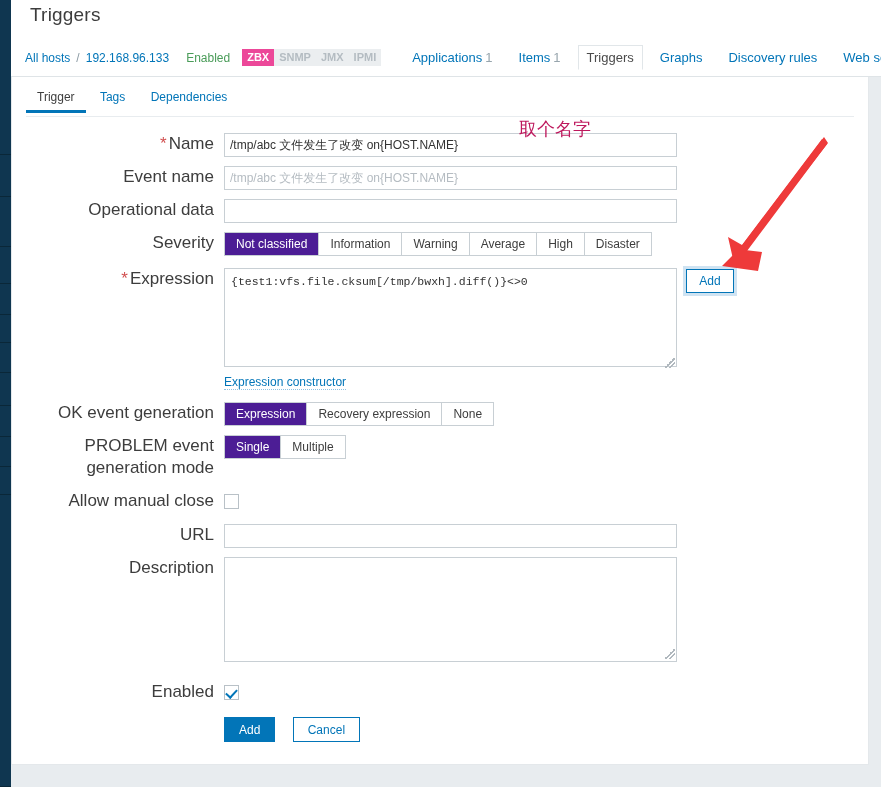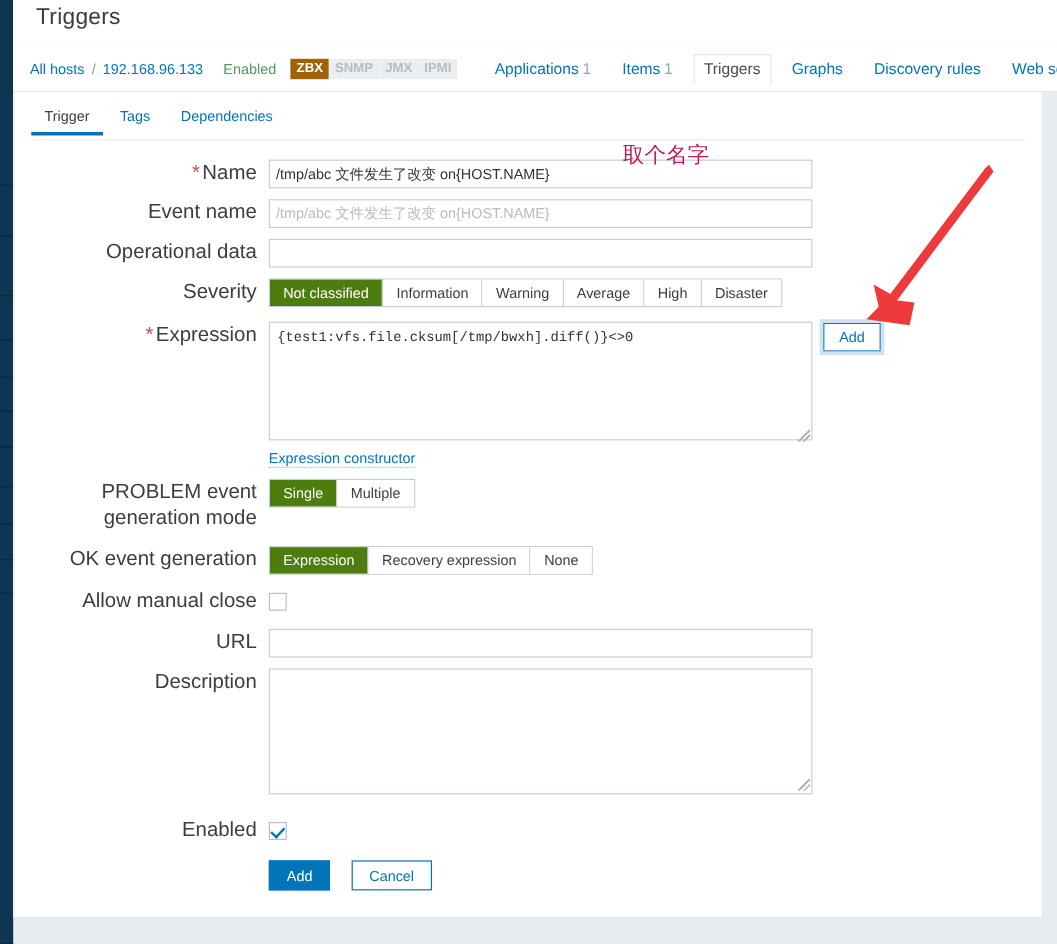--- a/index.html
+++ b/index.html
@@ -48,21 +48,21 @@
   }
   .crumb-link { color: #0275b8; cursor: pointer; }
   .crumb-sep  { color: #8d9ca5; margin: 0 6px; }
   .state-enabled { color: #4a9c59; margin-left: 17px; }
   .badges { display: inline-flex; margin-left: 12px; }
   .badge {
     display: inline-block; padding: 2px 5px 3px 5px;
     font-size: 11px; line-height: 12px; font-weight: bold;
     background: #ebeef0; color: #b4bcc2;
   }
-  .badge.on { background: #a16207; color: #ffffff; }
+  .badge.on { background: #ec4899; color: #ffffff; }
   .objnav-tabs { display: inline-flex; align-items: center; margin-left: 22px; }
   .objtab {
     color: #0275b8; padding: 4px 9px; cursor: pointer;
     font-size: 13px; margin-right: 8px;
   }
   .objtab .cnt { color: #97a5ad; margin-left: 3px; }
   .objtab.sel {
     background: #ffffff; color: #4a4a4a;
     border: 1px solid #e1e6e9; border-bottom-color: #ffffff;
     padding: 4px 8px;
@@ -126,21 +126,21 @@
 
   
   .segset { display: inline-flex; border: 1px solid #c8cfd4; background: #ffffff; height: 24px; }
   .seg-item {
     display: flex; align-items: center; justify-content: center;
     padding: 0 11px; font-size: 12px; color: #3d3d3d;
     border-right: 1px solid #c8cfd4; cursor: pointer;
     background: #ffffff; height: 22px;
   }
   .seg-item:last-child { border-right: none; }
-  .seg-item.sel { background: #4d7c0f; color: #ffffff; }
+  .seg-item.sel { background: #4c1d95; color: #ffffff; }
 
   
   .cbox {
     width: 15px; height: 15px; margin-top: 4px;
     border: 1px solid #b9c1c7; background: #ffffff;
     display: inline-block; position: relative; cursor: pointer;
   }
   .cbox.checked::after {
     content: ""; position: absolute; left: 3px; top: 1px;
     width: 5px; height: 9px; border: solid #0275b8;
@@ -281,37 +281,37 @@
             <textarea class="txt expr" spellcheck="false" style="">{test1:vfs.file.cksum[/tmp/bwxh].diff()}&lt;&gt;0</textarea>
             <div class="resize-grip"></div>
             <button class="btn-add-expr">Add</button>
           </div>
           <div style="margin-top:5px">
             <span class="link">Expression constructor</span>
           </div>
         </div>
       </div>
 
-      <div class="row">
-        <div class="lbl">PROBLEM event generation mode</div>
-        <div class="fields">
-          <div class="segset">
-            <div class="seg-item sel">Single</div>
-            <div class="seg-item">Multiple</div>
-          </div>
-        </div>
-      </div>
-
       <div class="row" style="margin-top:12px">
         <div class="lbl">OK event generation</div>
         <div class="fields">
           <div class="segset">
             <div class="seg-item sel">Expression</div>
             <div class="seg-item">Recovery expression</div>
             <div class="seg-item">None</div>
+          </div>
+        </div>
+      </div>
+
+      <div class="row">
+        <div class="lbl">PROBLEM event generation mode</div>
+        <div class="fields">
+          <div class="segset">
+            <div class="seg-item sel">Single</div>
+            <div class="seg-item">Multiple</div>
           </div>
         </div>
       </div>
 
 
       <div class="row" style="margin-top:11px">
         <div class="lbl">Allow manual close</div>
         <div class="fields">
           <span class="cbox"></span>
         </div>

